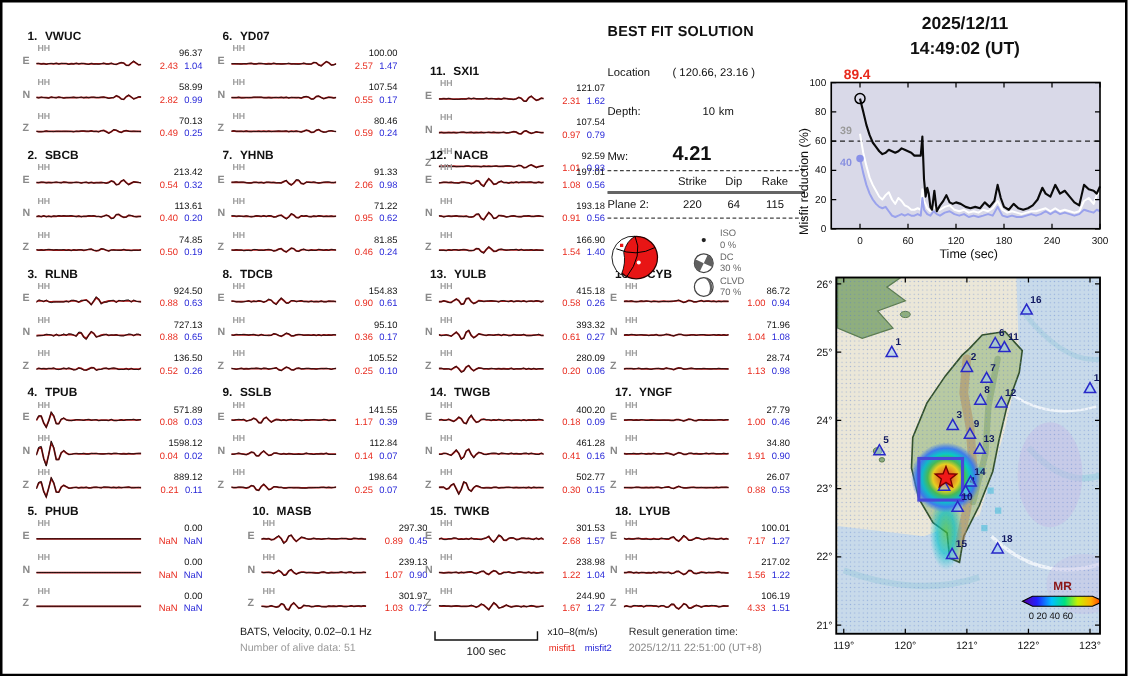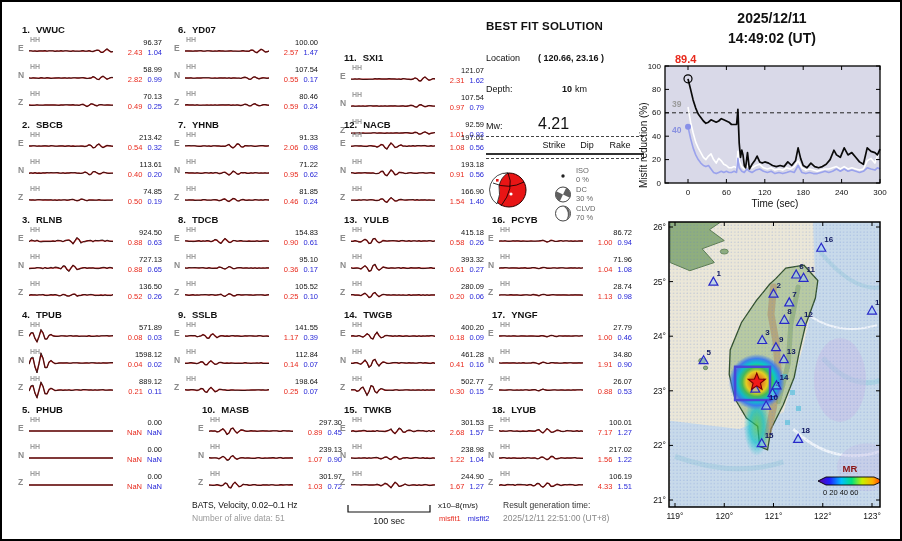--- a/index.html
+++ b/index.html
@@ -15,22 +15,22 @@
   svg.wave{position:absolute;left:0;top:2px;}
   .nums{flex:1;display:flex;flex-direction:column;align-items:flex-end;padding-top:3px;
         font-size:7.5px;line-height:9.5px;white-space:nowrap;}
   .amp{color:#111;}
   .m1{color:#e8291c;} .m2{color:#2727d8;margin-left:5px;}
   
   .solution{position:absolute;left:484px;top:18px;width:158px;}
   .sol-title{font-size:11.5px;font-weight:bold;letter-spacing:.2px;}
   .sol-row{font-size:9px;margin-top:21px;display:flex;align-items:baseline;}
   .sol-label{width:52px;}
-  .sol-val{font-weight:bold;}
-  .mw-val{font-size:16px;font-weight:normal;margin-left:14px;}
+  .sol-val{font-weight:normal;}
+  .mw-val{font-size:16px;font-weight:bold;margin-left:14px;}
   .unit{font-weight:normal;margin-left:3px;}
   .hr-dash{border-top:1px dashed #444;margin:3px 0 0 0;}
   .hr-solid{border-top:1px solid #333;margin:0;}
   .tbl-row{display:grid;grid-template-columns:48px 40px 26px 40px;font-size:9px;padding:3px 0;}
   .tbl-row span{text-align:center;}
   .tbl-row .rowlab{text-align:left;}
   .tbl-head{font-weight:normal;}
   .mech-row{display:flex;margin-top:8px;align-items:flex-start;}
   .legend{margin-left:22px;display:flex;flex-direction:column;gap:2px;font-size:7.5px;color:#666;}
   .leg-item{display:flex;align-items:center;gap:4px;}
@@ -942,20 +942,26 @@
     </div>
     <div class="hr-dash"></div>
     <div class="tbl-row tbl-head">
       <span class="rowlab"></span>
       <span>Strike</span>
       <span>Dip</span>
       <span>Rake</span>
     </div>
     <div class="hr-solid"></div>
     <div class="hr-solid"></div>
+    <div class="tbl-row">
+      <span class="rowlab">Plane 2:</span>
+      <span>220</span>
+      <span>64</span>
+      <span>115</span>
+    </div>
     <div class="hr-dash"></div>
 
     <div class="mech-row">
       <svg width="46" height="46">
         <circle cx="23" cy="23" r="17" fill="#e81515" stroke="#2a0000" stroke-width="1"></circle>
         <path d="M22,6 A17,17 0 0 0 11,37 Q15,27 13,19 Q15,10 22,6 Z" fill="#ffffff" stroke="#000" stroke-width="0.7"></path>
         <path d="M22,6 Q29,21 15,39" stroke="#000" stroke-width="0.8" fill="none"></path>
         <path d="M7,16 Q23,23 38,15" stroke="#000" stroke-width="0.8" fill="none"></path>
         <rect x="10" y="12" width="2.6" height="2.6" fill="#e81515"></rect>
         <circle cx="25" cy="27" r="1.6" fill="#ffffff"></circle>

